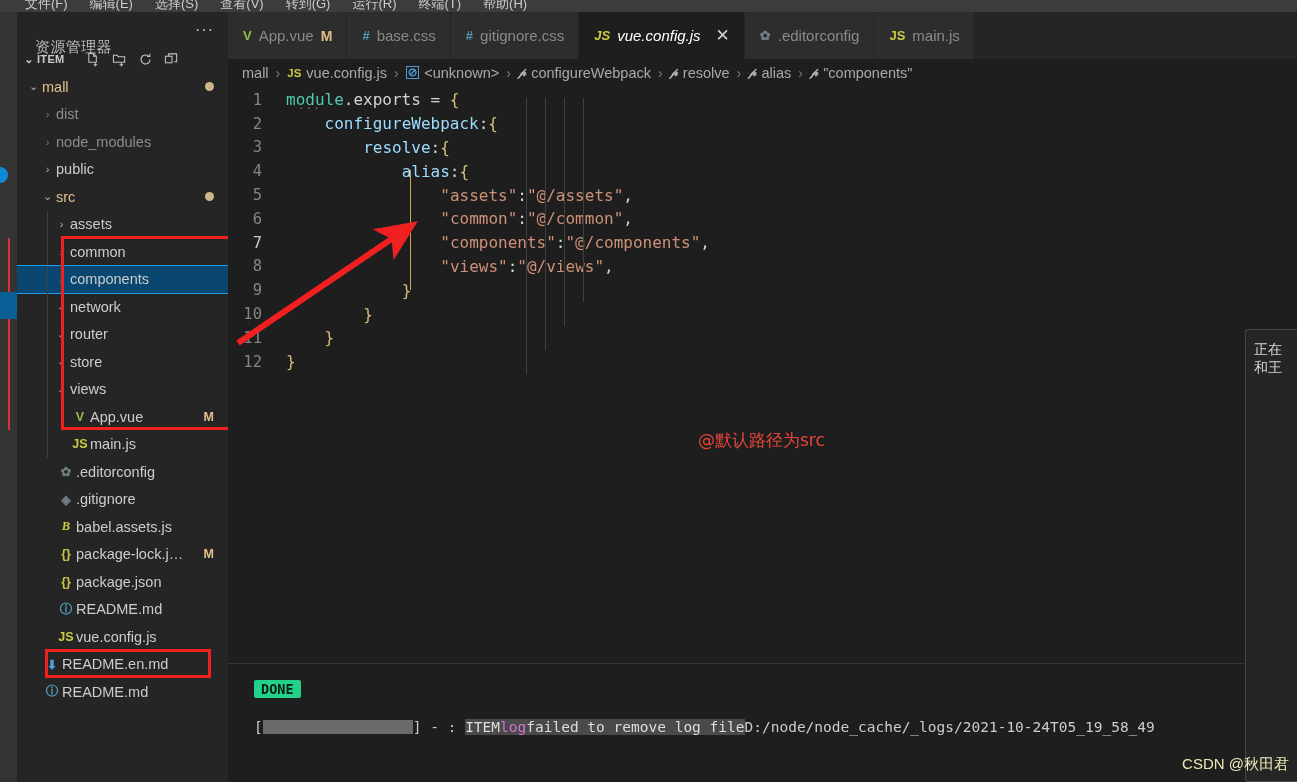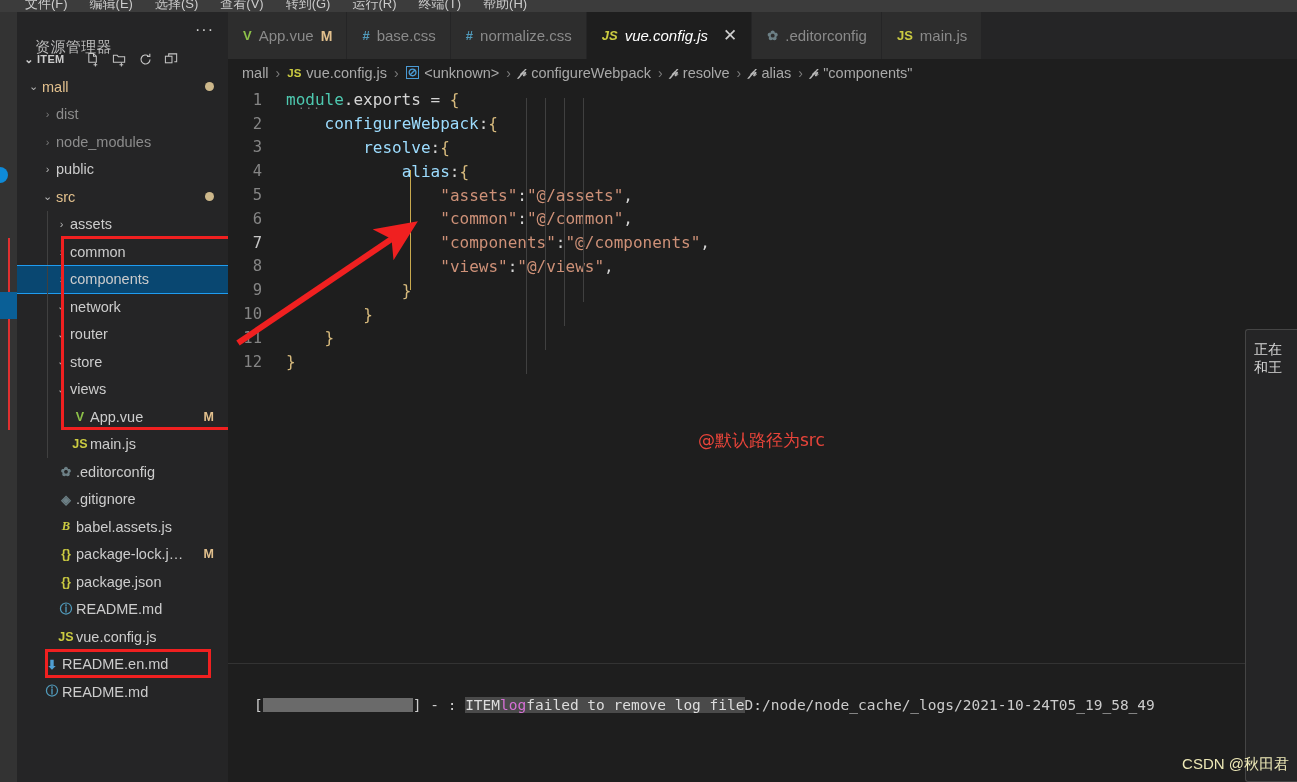--- a/index.html
+++ b/index.html
@@ -437,21 +437,21 @@
         <span class="ticon ic-vue">V</span>
         <span class="tname">App.vue</span>
         <span class="tmod">M</span>
       </div>
       <div class="tab">
         <span class="ticon ic-css">#</span>
         <span class="tname">base.css</span>
       </div>
       <div class="tab">
         <span class="ticon ic-css">#</span>
-        <span class="tname">normalize.css</span>
+        <span class="tname">gitignore.css</span>
       </div>
       <div class="tab active">
         <span class="ticon ic-js">JS</span>
         <span class="tname">vue.config.js</span>
         <span class="tclose">✕</span>
       </div>
       <div class="tab">
         <span class="ticon ic-gear">✿</span>
         <span class="tname">.editorconfig</span>
       </div>
@@ -529,20 +529,24 @@
         </marker>
       </defs>
       <line x1="10" y1="257" x2="168" y2="150" stroke="#f02020" stroke-width="6" marker-end="url(#ah)"></line>
     </svg>
 
     <div class="edit-scroll"></div>
   </div>
 
   <div class="panel">
     <div class="terminal">
+      <div>
+        <span class="tag-done">DONE</span>
+        <span class="t-green">&nbsp;</span>
+      </div>
       <div style="height:16px;"></div>
       <div>
         <span class="t-grey">[</span><span class="bar-block"></span><span class="t-grey">] - : </span><span class="hl-grey">ITEM</span><span class="t-magenta">log</span><span class="hl-grey">failed to remove log file</span><span class="t-grey">D:/node/node_cache/_logs/2021-10-24T05_19_58_49</span>
       </div>
     </div>
   </div>
 
   <div class="notif">
     <span>正在和王</span>
   </div>

